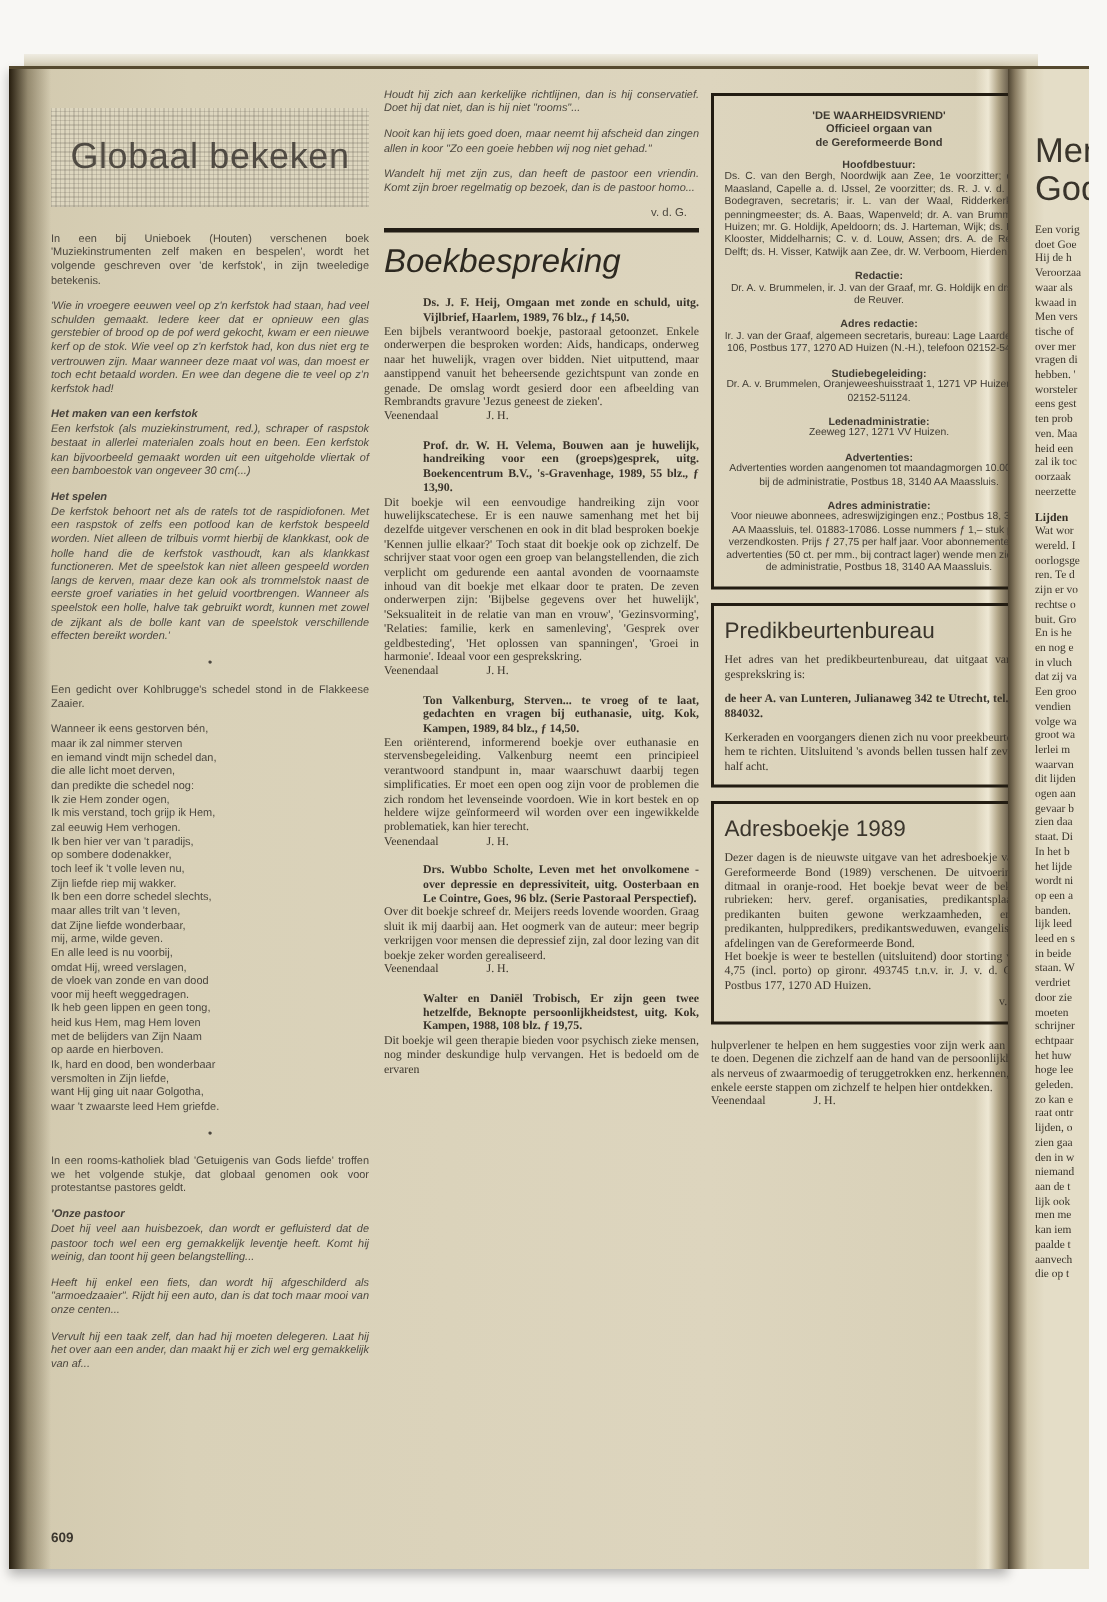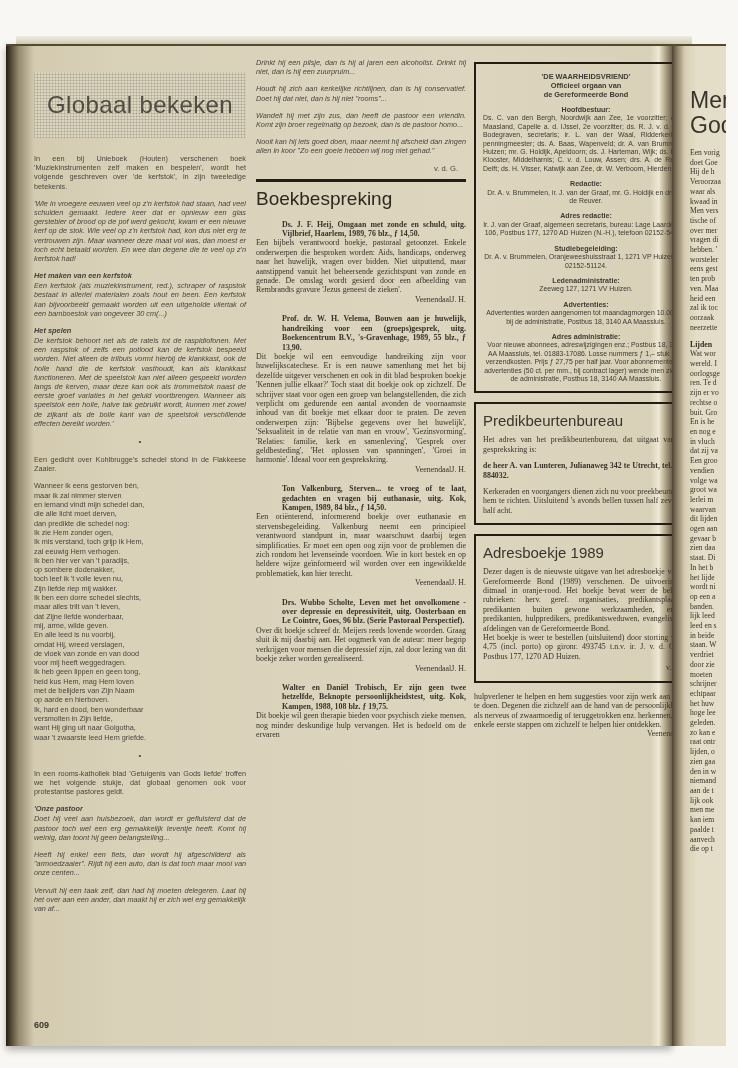--- a/index.html
+++ b/index.html
@@ -31,24 +31,24 @@
 
   .sans-body{font-size:7.3px;line-height:9.2px;color:#4b463e;text-align:justify;margin-bottom:8px;}
   .it{font-style:italic;}
   .sans-h{font-size:7.4px;font-weight:bold;font-style:italic;color:#46413a;margin:8px 0 1px;}
   .dot{text-align:center;color:#4b463e;font-size:8px;margin:9px 0;}
   .poem-line{font-size:7.3px;line-height:9.3px;color:#4b463e;}
   .para-gap{margin-bottom:8px;}
 
   .serif{font-family:"Liberation Serif",serif;font-size:7.9px;line-height:9.4px;color:#39332a;text-align:justify;}
   .rev-head{font-weight:bold;margin:10px 0 0 26px;}
-  .signoff{display:flex;justify-content:flex-end;}
+  .signoff{display:flex;justify-content:flex-start;gap:32px;}
   .vdg{text-align:right;font-size:7.6px;color:#4b463e;margin:4px 8px 6px 0;}
   .rule{border-top:3px solid #221d15;margin:4px 0 6px;}
-  .boek-title{font-size:19px;font-weight:normal;color:#2d2921;margin:2px 0 8px;}
+  .boek-title{font-size:22px;font-weight:normal;color:#2d2921;margin:2px 0 8px;font-style:italic;}
 
   .infobox{border:2px solid #221c12;padding:8px 7px;margin-bottom:9px;}
   .colo{font-size:6.9px;line-height:8.4px;color:#3f3a32;text-align:center;}
   .colo-title{font-weight:bold;font-size:7.4px;line-height:9px;}
   .colo-h{font-weight:bold;margin-top:7px;font-size:7.1px;}
   .colo-justify{text-align:justify;}
   .box-title{font-size:15px;font-weight:normal;color:#3a352c;margin:0 0 6px;}
   .pb-address{font-weight:bold;margin:7px 0;}
 
   .page-num{position:absolute;left:28px;bottom:16px;font-size:9px;font-weight:bold;color:#3b362e;}
@@ -115,24 +115,23 @@
       <div class="sans-h">'Onze pastoor</div>
       <div class="sans-body it">
           <div class="para-gap">Doet hij veel aan huisbezoek, dan wordt er gefluisterd dat de pastoor toch wel een erg gemakkelijk leventje heeft. Komt hij weinig, dan toont hij geen belangstelling...</div>
           <div class="para-gap">Heeft hij enkel een fiets, dan wordt hij afgeschilderd als "armoedzaaier". Rijdt hij een auto, dan is dat toch maar mooi van onze centen...</div>
           <div class="para-gap">Vervult hij een taak zelf, dan had hij moeten delegeren. Laat hij het over aan een ander, dan maakt hij er zich wel erg gemakkelijk van af...</div>
         </div>
     </div>
 
     <div class="col2">
       <div class="sans-body it">
-          <div class="para-gap">Drinkt hij een pilsje, dan is hij al jaren een alcoholist. Drinkt hij niet, dan is hij een zuurpruim...</div>
           <div class="para-gap">Houdt hij zich aan kerkelijke richtlijnen, dan is hij conservatief. Doet hij dat niet, dan is hij niet "rooms"...</div>
+          <div class="para-gap">Nooit kan hij iets goed doen, maar neemt hij afscheid dan zingen allen in koor "Zo een goeie hebben wij nog niet gehad."</div>
           <div class="para-gap">Wandelt hij met zijn zus, dan heeft de pastoor een vriendin. Komt zijn broer regelmatig op bezoek, dan is de pastoor homo...</div>
-          <div class="para-gap">Nooit kan hij iets goed doen, maar neemt hij afscheid dan zingen allen in koor "Zo een goeie hebben wij nog niet gehad."</div>
         </div>
       <div class="vdg">v. d. G.</div>
       <div class="rule"></div>
       <h2 class="boek-title">Boekbespreking</h2>
 
       <div>
         <div class="serif rev-head">Ds. J. F. Heij, Omgaan met zonde en schuld, uitg. Vijlbrief, Haarlem, 1989, 76 blz., ƒ 14,50.</div>
         <div class="serif">Een bijbels verantwoord boekje, pastoraal getoonzet. Enkele onderwerpen die besproken worden: Aids, handicaps, onderweg naar het huwelijk, vragen over bidden. Niet uitputtend, maar aanstippend vanuit het beheersende gezichtspunt van zonde en genade. De omslag wordt gesierd door een afbeelding van Rembrandts gravure 'Jezus geneest de zieken'.</div>
         <div class="serif signoff">
           <span>Veenendaal</span>

